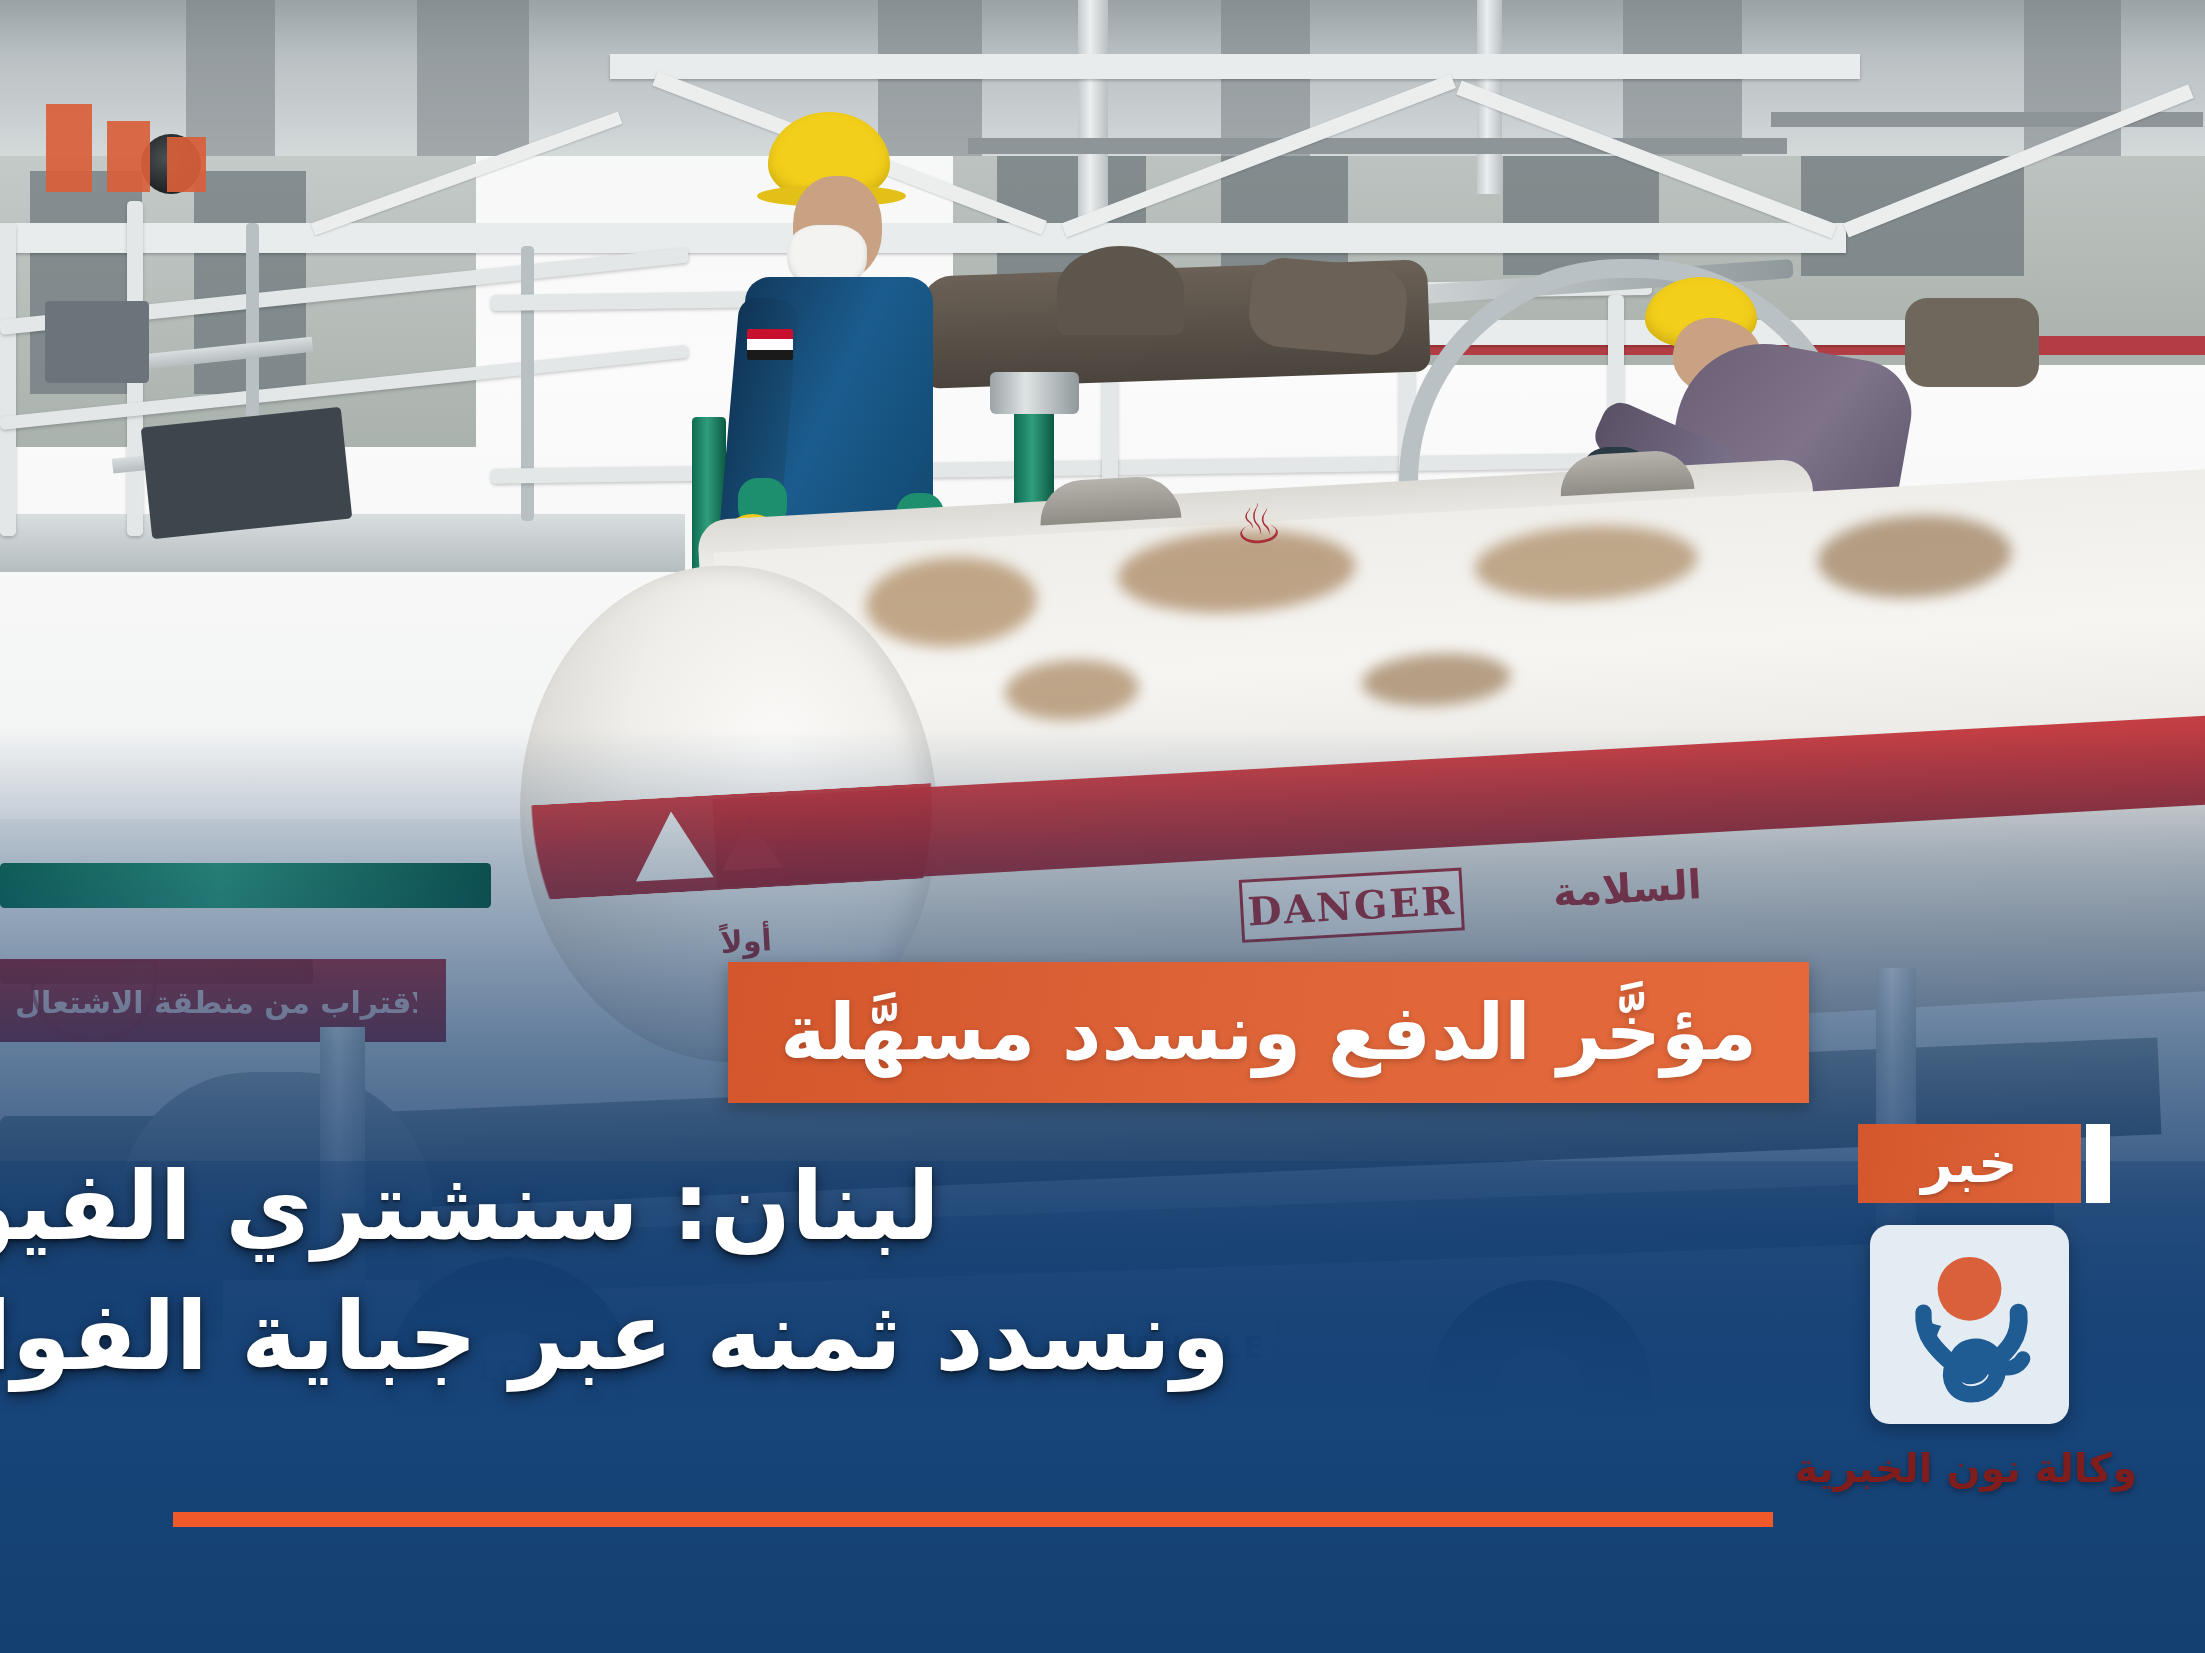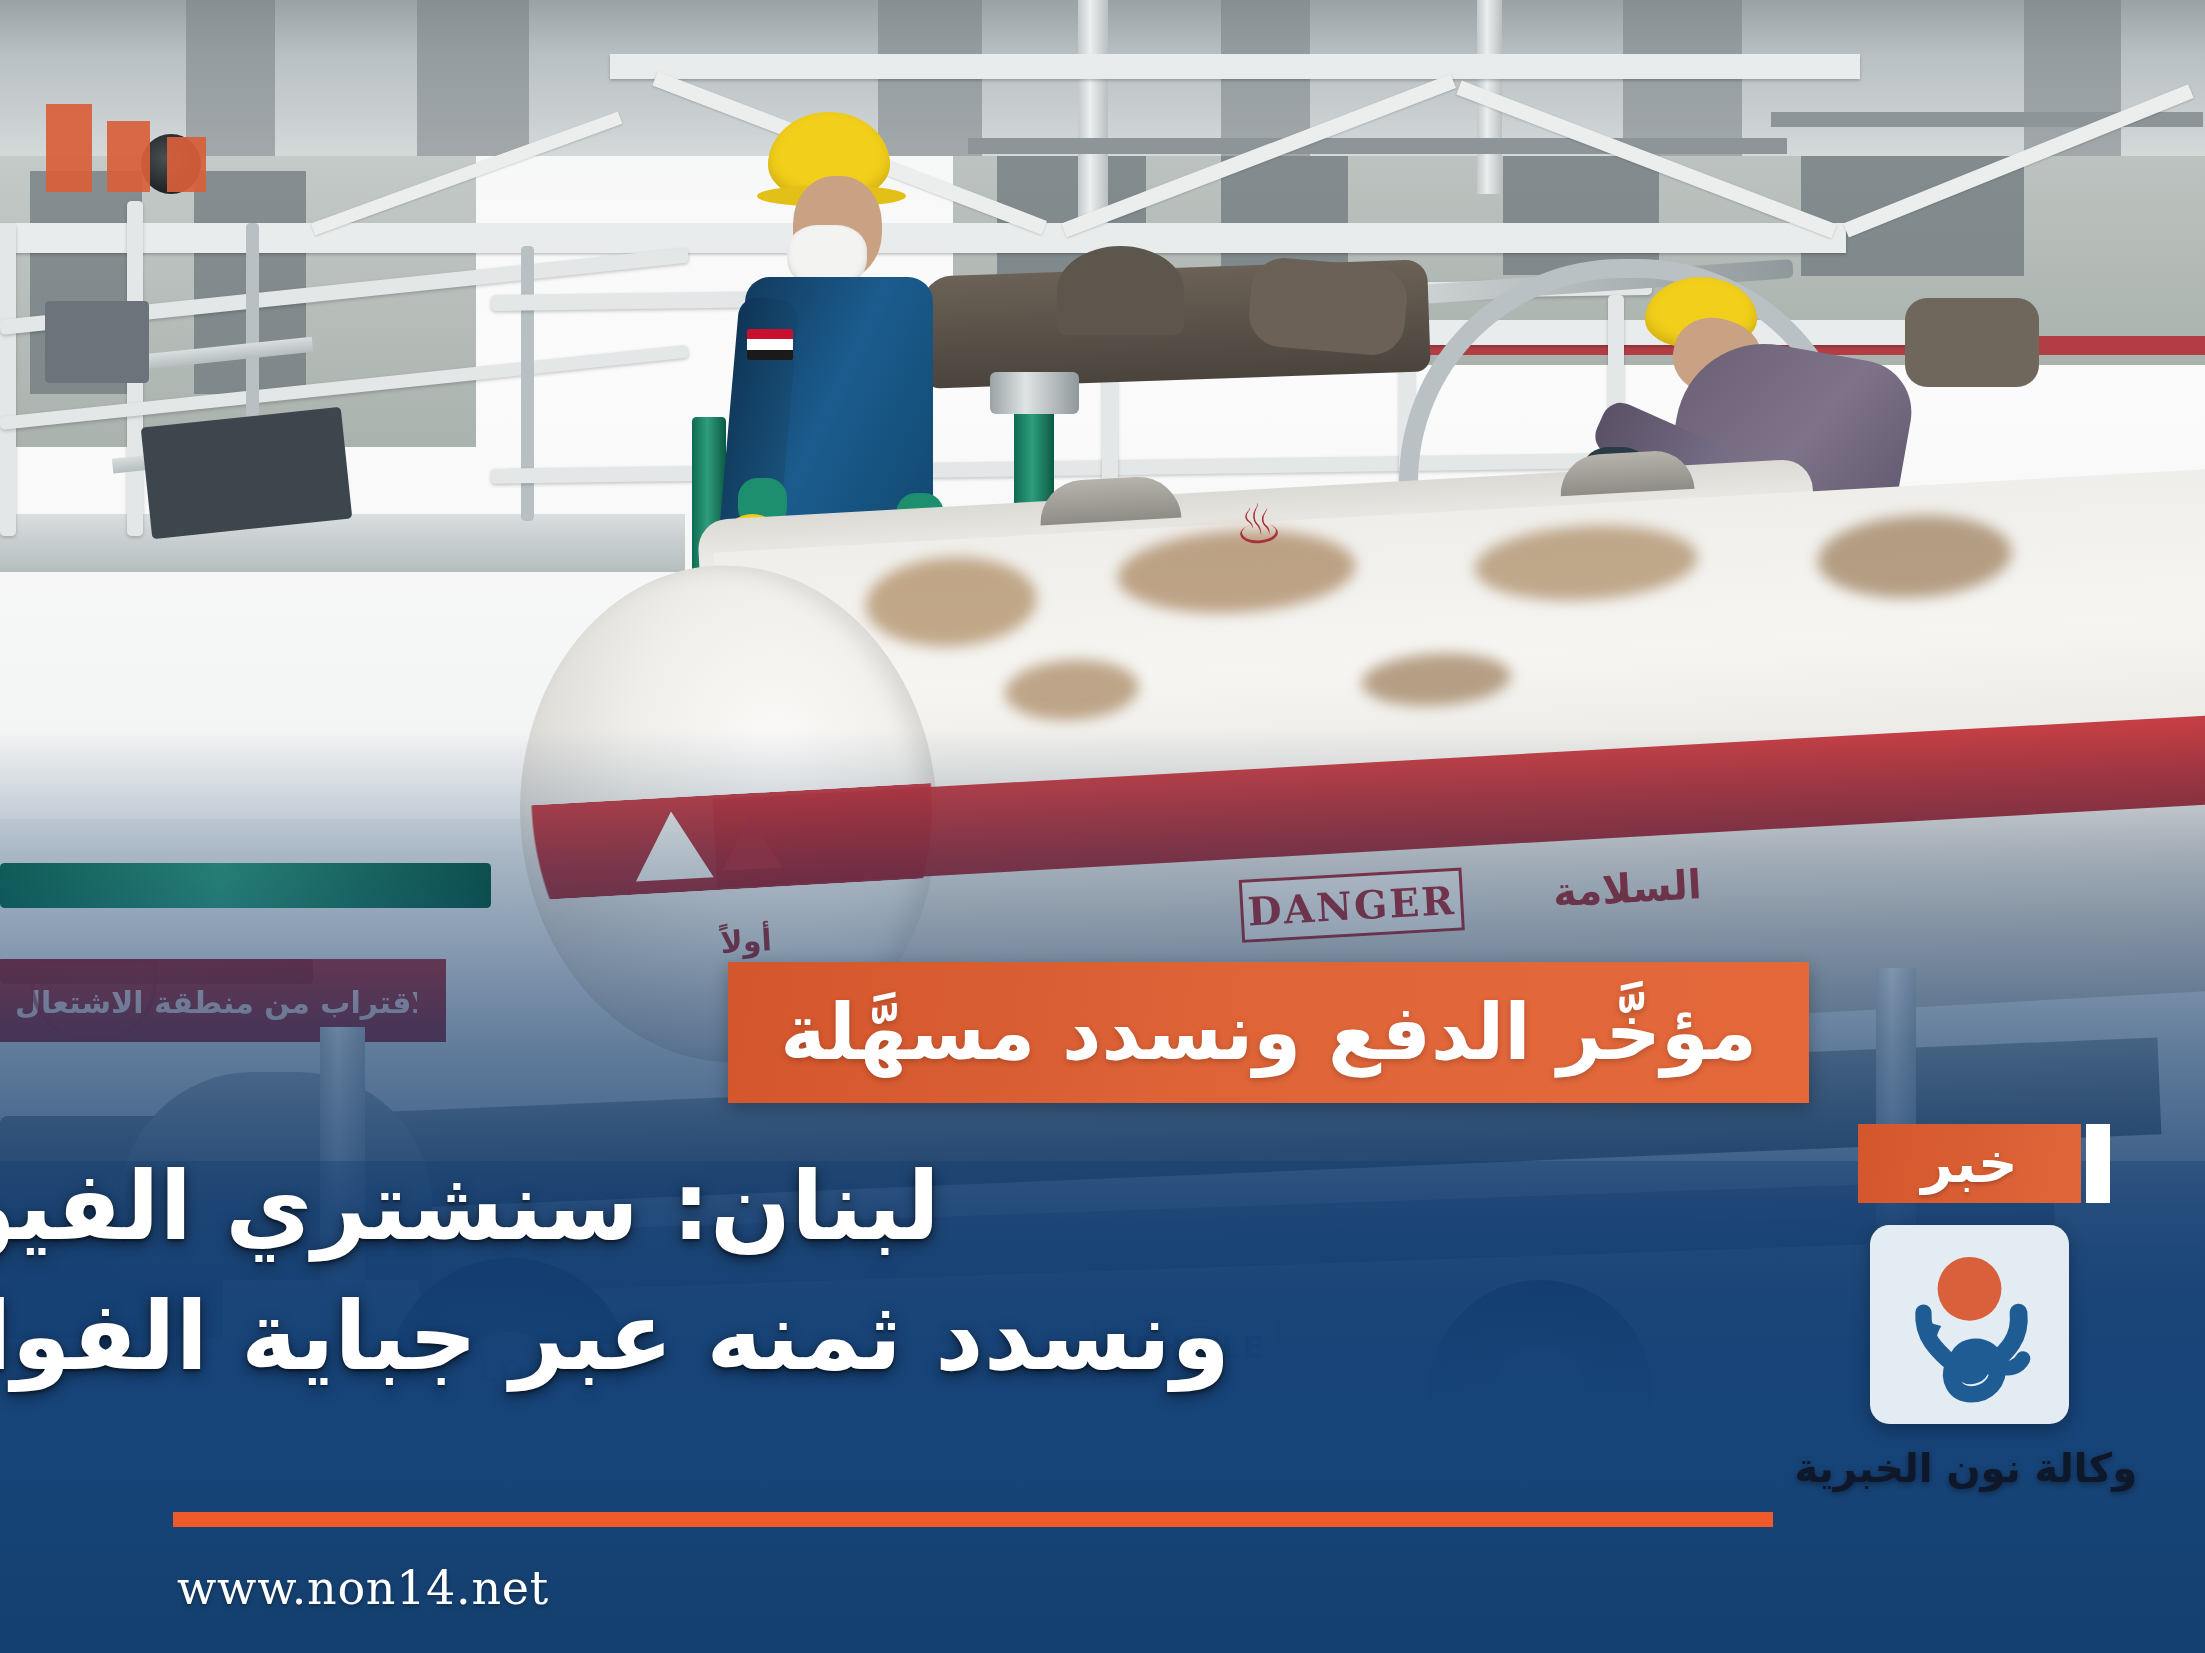--- a/index.html
+++ b/index.html
@@ -184,21 +184,21 @@
   .badge-text{position:absolute;left:0;top:0;width:223px;height:79px;
               display:flex;align-items:center;justify-content:center;
               color:#fff;font-size:55px;font-weight:bold;direction:rtl;line-height:1;
               text-shadow:0 1.5px 4.5px rgba(0,0,0,.25);}
 
   .logo-tile{position:relative;width:199px;height:199px;margin:22px auto 0 61px;
              background:#e3ebf3;border-radius:19.4px;
              box-shadow:0 6px 18px rgba(0,0,0,.30);}
   .logo-svg{position:absolute;inset:0;}
 
-  .agency{margin:21px 0 0 0;text-align:center;color:#0f172a;direction:rtl;
+  .agency{margin:21px 0 0 0;text-align:center;color:#7f1d1d;direction:rtl;
           font-size:40px;font-weight:bold;white-space:nowrap;
           text-shadow:0 1.5px 6px rgba(0,0,0,.40);
           padding-right:22px;}
 </style>
 </head>
 <body>
 
 <div class="card">
 
   <div class="photo">
@@ -405,21 +405,20 @@
   <div class="kicker">
     <span class="kicker-text">مؤخَّر الدفع ونسدد مسهَّلة</span>
   </div>
 
   <div class="headline">
     <div class="hl-line hl-1">لبنان: سنشتري الفيول العراقي بالدولار</div>
     <div class="hl-line hl-2">ونسدد ثمنه عبر جباية الفواتير</div>
   </div>
 
   <div class="rule"></div>
-  <div class="url">www.non14.net</div>
 
   <div class="brandcol">
 
     <div class="badge">
       <div class="badge-bg"></div>
       <div class="badge-bar"></div>
       <div class="badge-text">خبر</div>
     </div>
 
     <div class="logo-tile">

